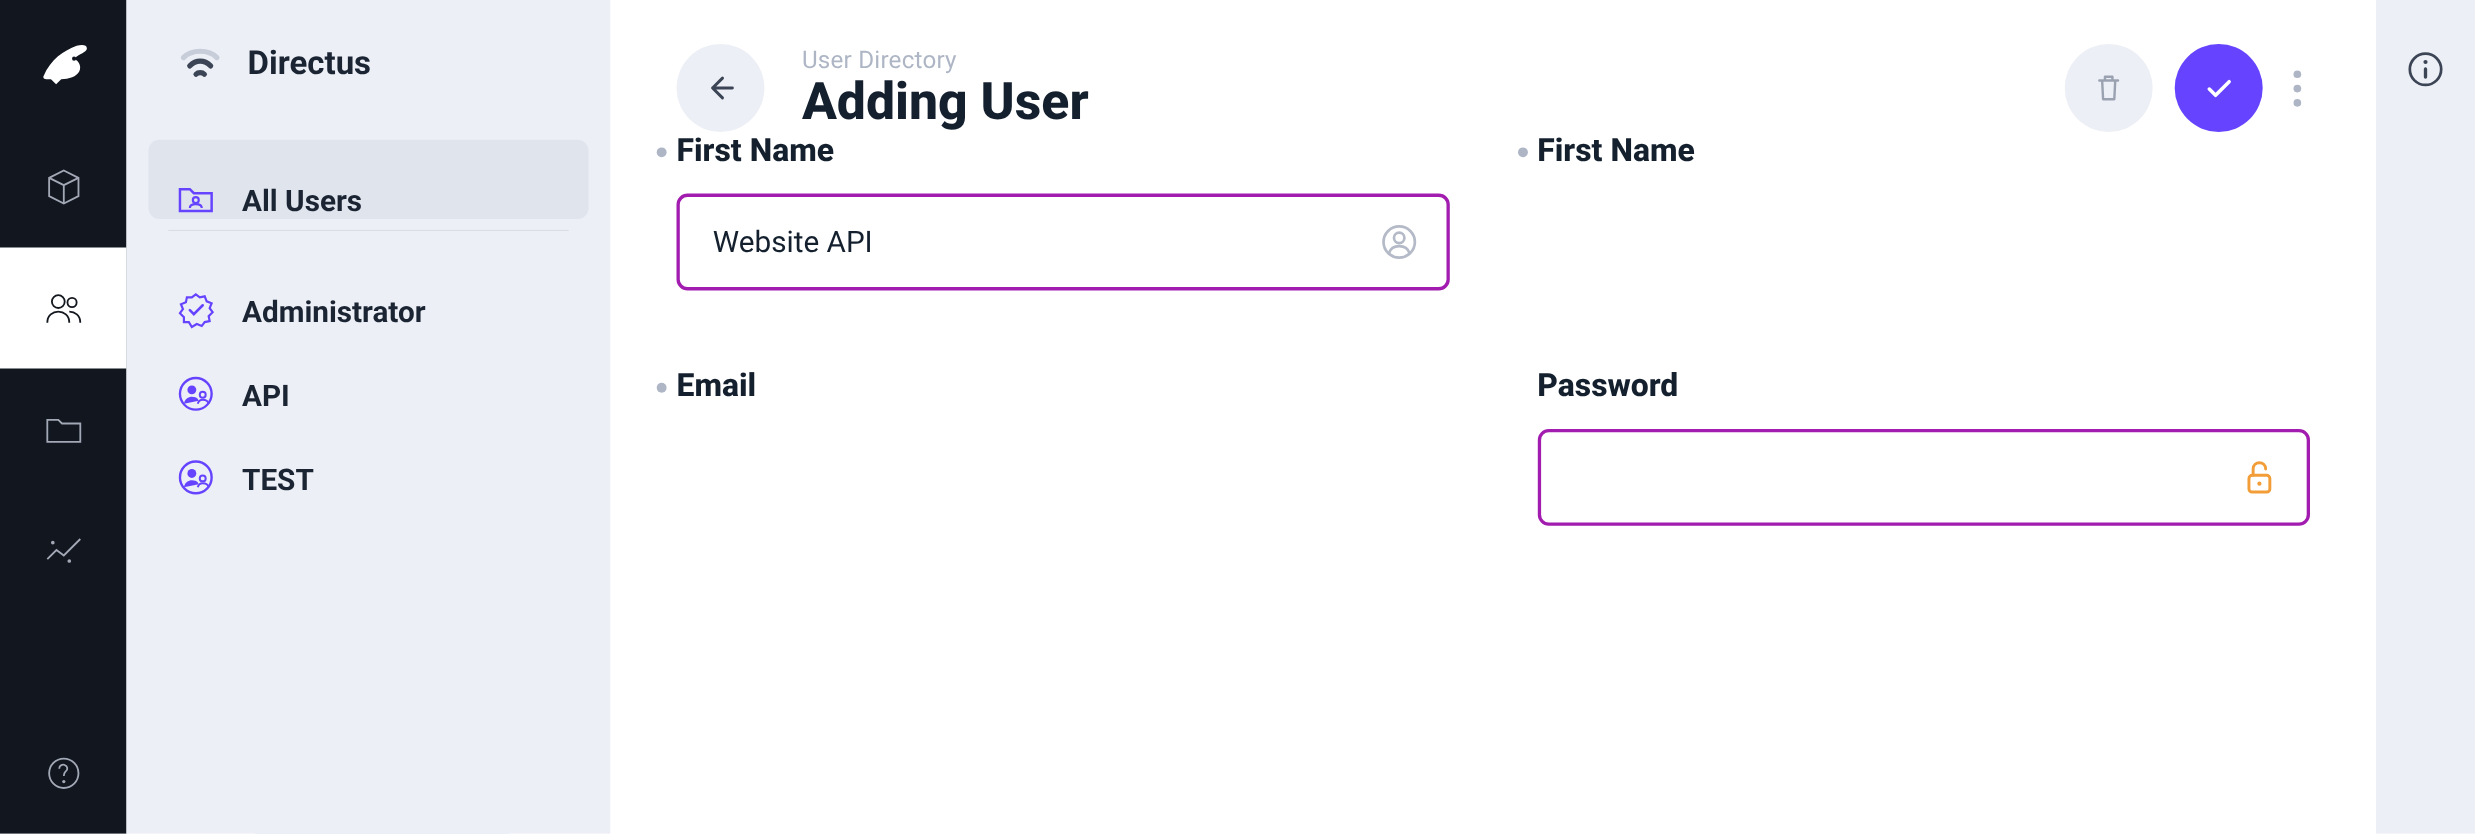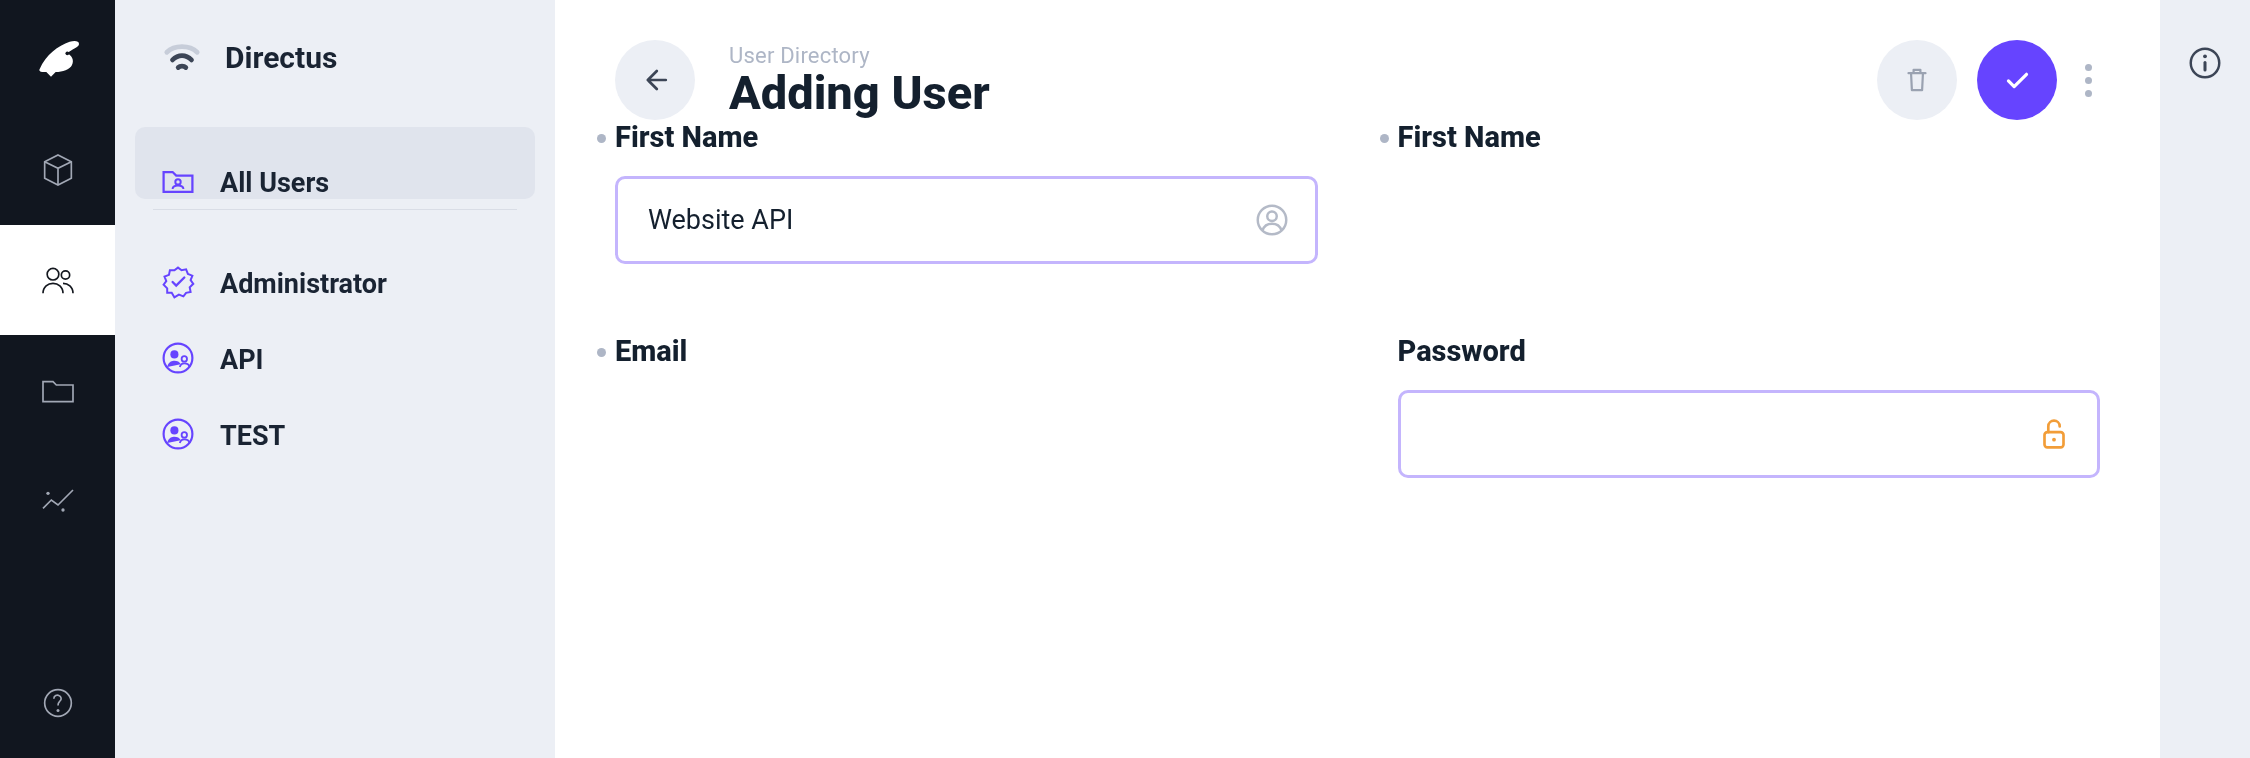--- a/index.html
+++ b/index.html
@@ -98,21 +98,21 @@
     font-size: 29px; font-weight: 800; color: #14202e;
     display: inline-block; position: relative; margin-bottom: 22px;
   }
   .field-label.edited::before {
     content: ""; position:absolute; left:-18px; top: 14px;
     width:9px; height:9px; background:#aeb6c6; border-radius:50%;
   }
   .input-wrap {
     position: relative;
     height: 88px;
-    border: 3px solid #c4b5fd;
+    border: 3px solid #a21caf;
     border-radius: 10px;
     display:flex; align-items:center;
     padding: 0 80px 0 30px;
   }
   .input-wrap input {
     border:none; outline:none; width:100%; height:100%;
     font-size: 27px; color:#14202e; background:transparent;
     font-family: inherit;
   }
   .input-wrap input::placeholder { color:#aeb6c6; }

